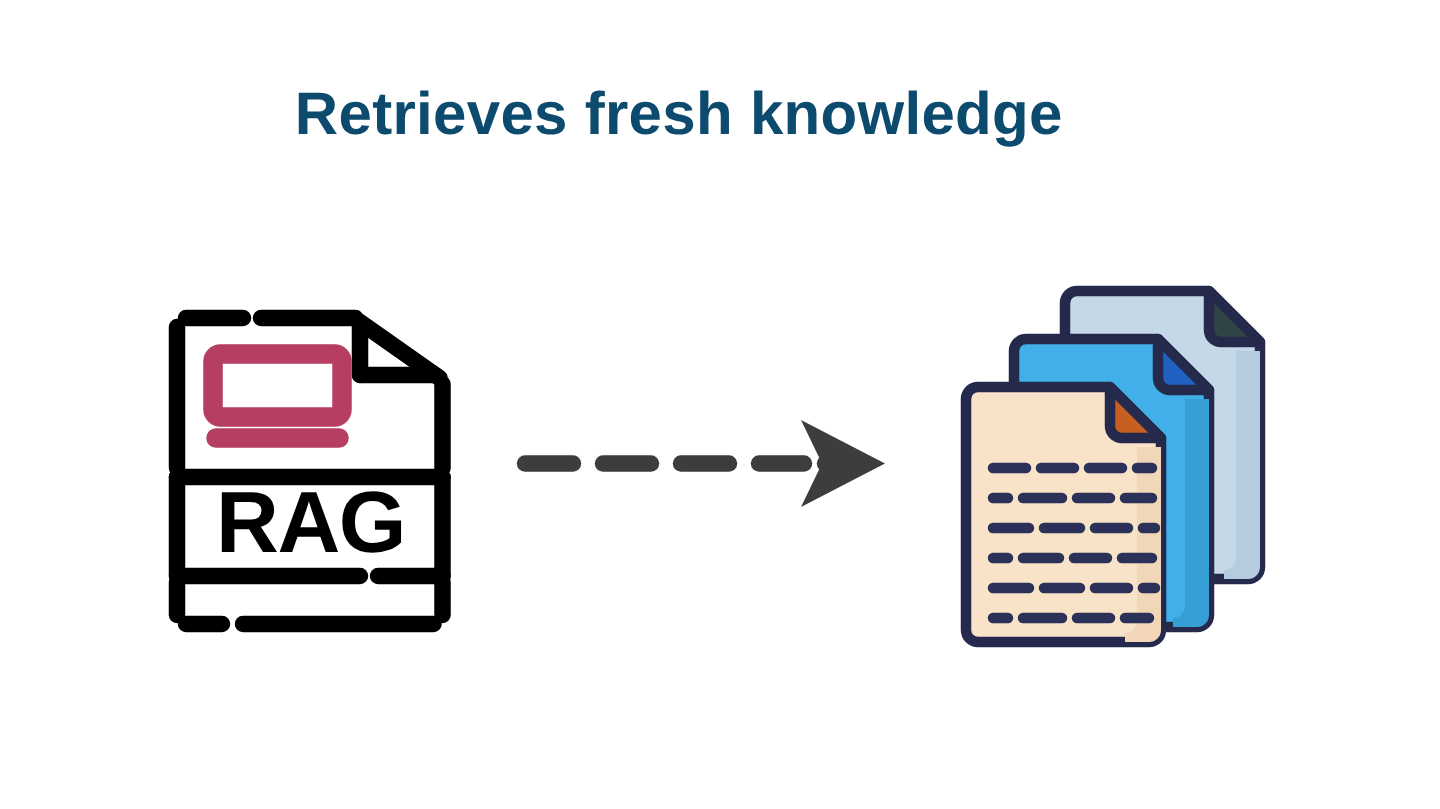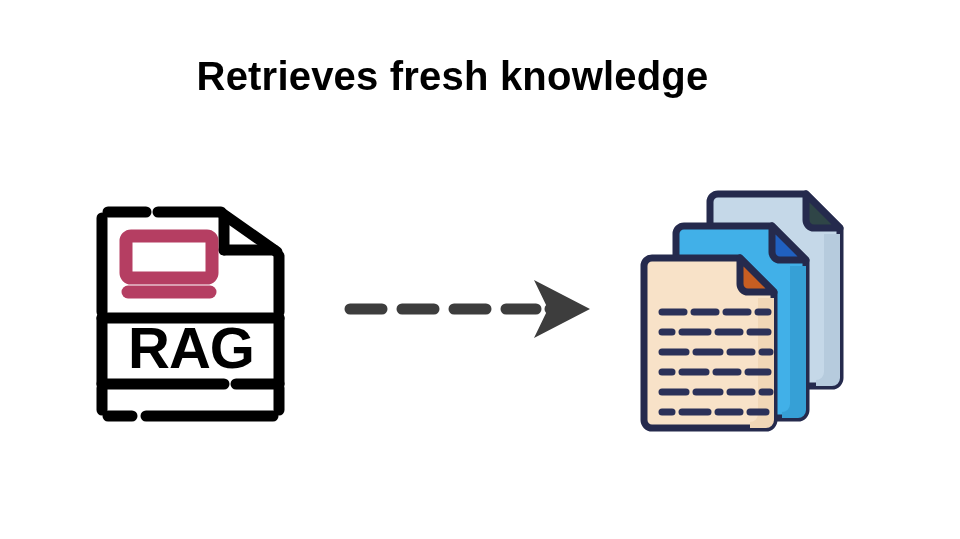--- a/index.html
+++ b/index.html
@@ -23,26 +23,26 @@
   #title {
     position: absolute;
     left: 0;
     top: 54px;
     width: 905px;
     text-align: center;
     font-family: "Liberation Sans", sans-serif;
     font-size: 40px;
     font-weight: bold;
     letter-spacing: 0.2px;
-    color: #000000;
+    color: #0c4a6e;
     white-space: nowrap;
   }
   #rag-icon {
     position: absolute;
-    left: 88px;
+    left: 104px;
     top: 188px;
     width: 210px;
     height: 250px;
   }
   #arrow {
     position: absolute;
     left: 338px;
     top: 278px;
     width: 256px;
     height: 62px;

